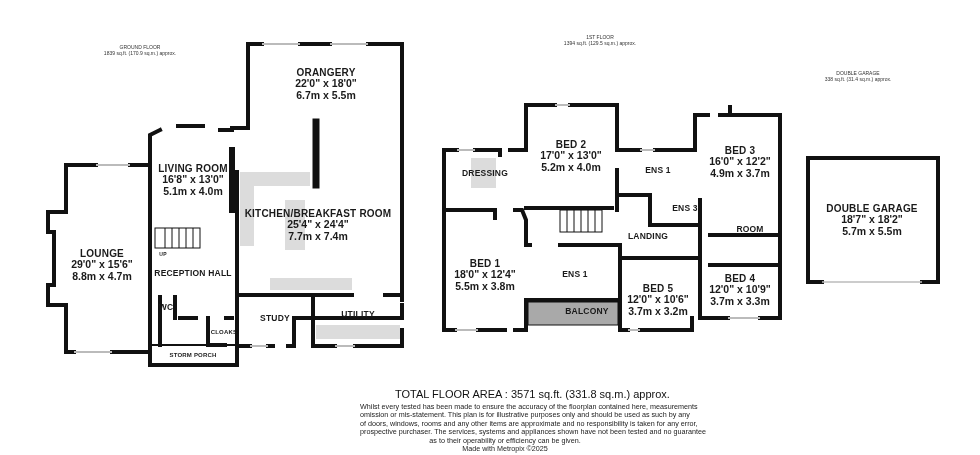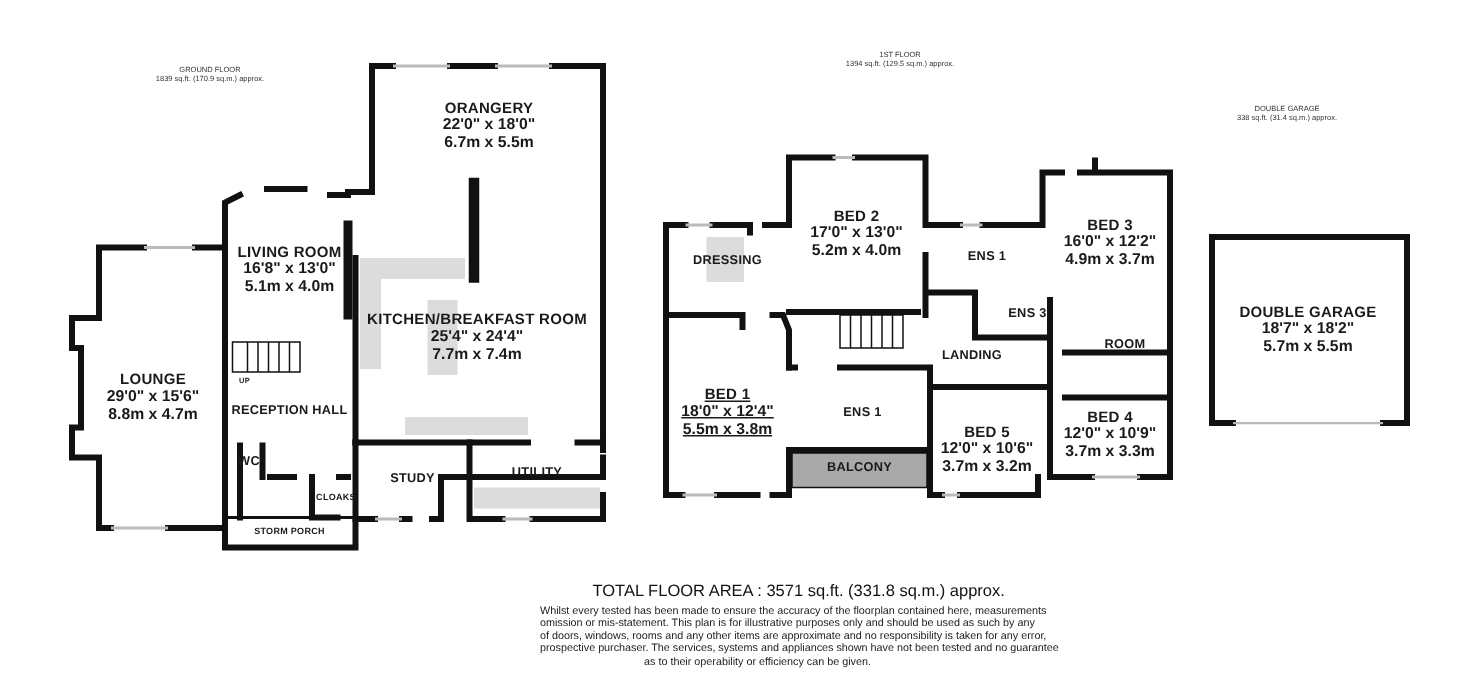--- a/index.html
+++ b/index.html
@@ -166,21 +166,21 @@
 <div class="lbl tiny" style="left:193px; top:352px;">
   <span class="name">STORM PORCH</span>
 </div>
 <div class="lbl xs" style="left:163px; top:252px;">
   <span class="name">UP</span>
 </div>
 
 <div class="lbl small" style="left:485px; top:169px;">
   <span class="name">DRESSING</span>
 </div>
-<div class="lbl" style="left:485px; top:258px;text-decoration:underline;">
+<div class="lbl" style="left:485px; top:258px;">
   <span class="name">BED 1</span>
   <span class="dim">18'0"  x 12'4"</span>
   <span class="dim">5.5m  x 3.8m</span>
 </div>
 <div class="lbl" style="left:571px; top:139px;">
   <span class="name">BED 2</span>
   <span class="dim">17'0"  x 13'0"</span>
   <span class="dim">5.2m  x 4.0m</span>
 </div>
 <div class="lbl" style="left:740px; top:145px;">
@@ -206,30 +206,31 @@
 </div>
 <div class="lbl small" style="left:685px; top:204px;">
   <span class="name">ENS 3</span>
 </div>
 <div class="lbl small" style="left:750px; top:225px;">
   <span class="name">ROOM</span>
 </div>
 <div class="lbl small" style="left:648px; top:232px;">
   <span class="name">LANDING</span>
 </div>
-<div class="lbl small" style="left:573px; top:307px;">
+<div class="lbl small" style="left:587px; top:307px;">
   <span class="name">BALCONY</span>
 </div>
 
 <div class="lbl" style="left:872px; top:203px;">
   <span class="name">DOUBLE GARAGE</span>
   <span class="dim">18'7"  x 18'2"</span>
   <span class="dim">5.7m  x 5.5m</span>
 </div>
 
 <div class="total">TOTAL FLOOR AREA : 3571 sq.ft. (331.8 sq.m.) approx.</div>
 <div class="disclaimer">
   <span>Whilst every tested has been made to ensure the accuracy of the floorplan contained here, measurements</span>
   <span>omission or mis-statement. This plan is for illustrative purposes only and should be used as such by any</span>
   <span>of doors, windows, rooms and any other items are approximate and no responsibility is taken for any error,</span>
   <span>prospective purchaser. The services, systems and appliances shown have not been tested and no guarantee</span>
   <span>as to their operability or efficiency can be given.</span>
+  <span>Made with Metropix ©2025</span>
 </div>
 
 </body></html>

